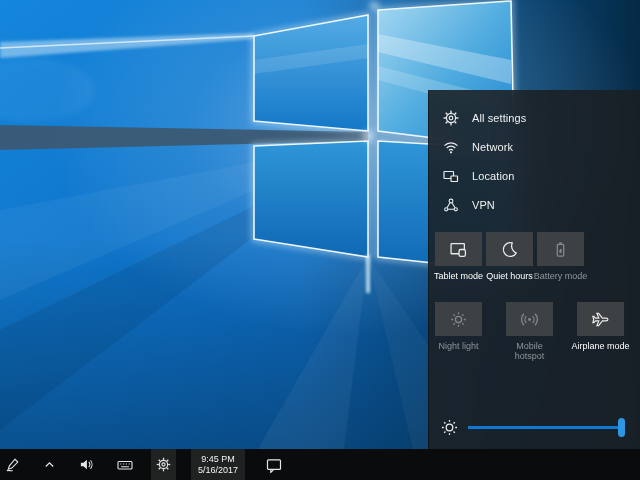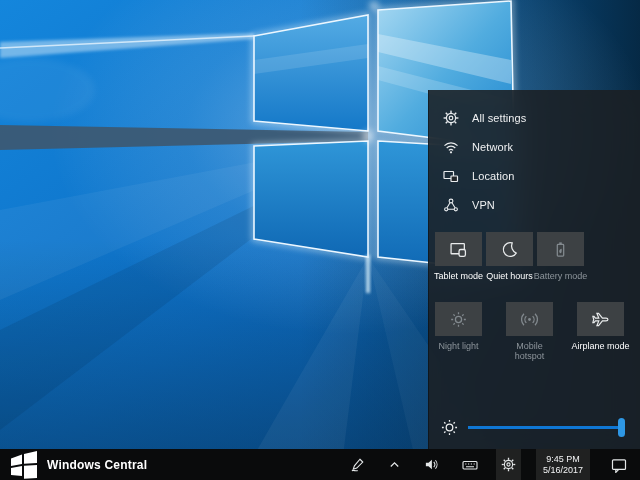--- a/index.html
+++ b/index.html
@@ -281,31 +281,20 @@
         </svg>
       </span>
       <div class="slider">
         <div class="track"></div>
         <div class="thumb"></div>
       </div>
     </div>
   </div>
 
   <div class="taskbar">
-    <div class="watermark">
-      <span>
-        <svg width="30" height="30" viewBox="0 0 30 30" fill="#ffffff">
-          <polygon points="2,8.5 13,4.5 13,14 2,16"></polygon>
-          <polygon points="15,4 28,1 28,13 15,13.8"></polygon>
-          <polygon points="2,18 13,16 13,26 2,25"></polygon>
-          <polygon points="15,15.8 28,15 28,28 15,28.8"></polygon>
-        </svg>
-      </span>
-      <span class="wm-text">Windows Central</span>
-    </div>
 
     <div class="tray">
       <span class="tray-btn">
         <svg width="15" height="15" viewBox="0 0 16 16" stroke="currentColor" fill="none" stroke-width="1.2">
           <path d="M10.6,2.4 l3,3 L7.2,11.8 l-3.7,1.2 L4.7,9.4 Z"></path>
           <path d="M2,14.6 c2,-1.1 4.2,0.9 6.2,-0.2"></path>
         </svg>
       </span>
       <span class="tray-btn">
         <svg width="13" height="13" viewBox="0 0 14 14" stroke="currentColor" fill="none" stroke-width="1.3">

